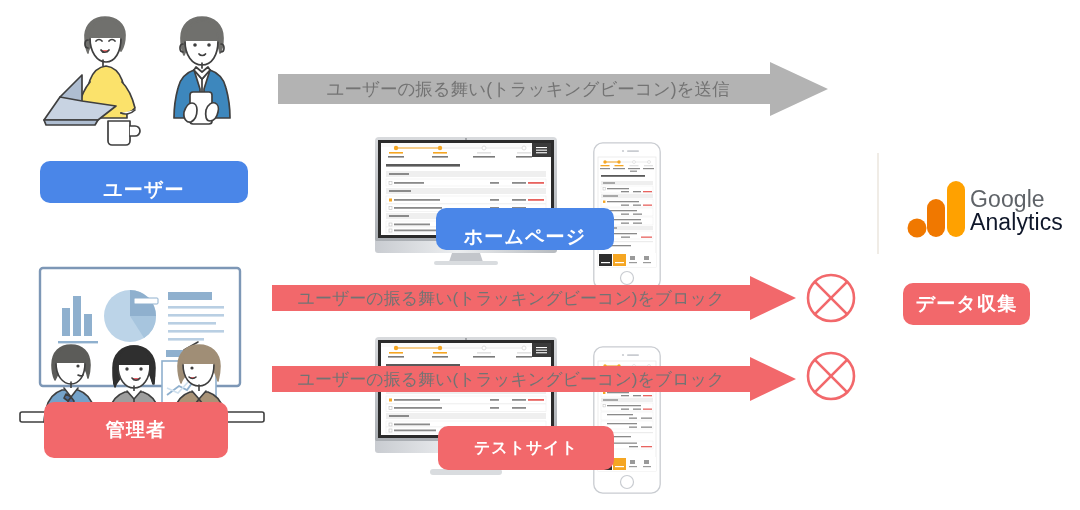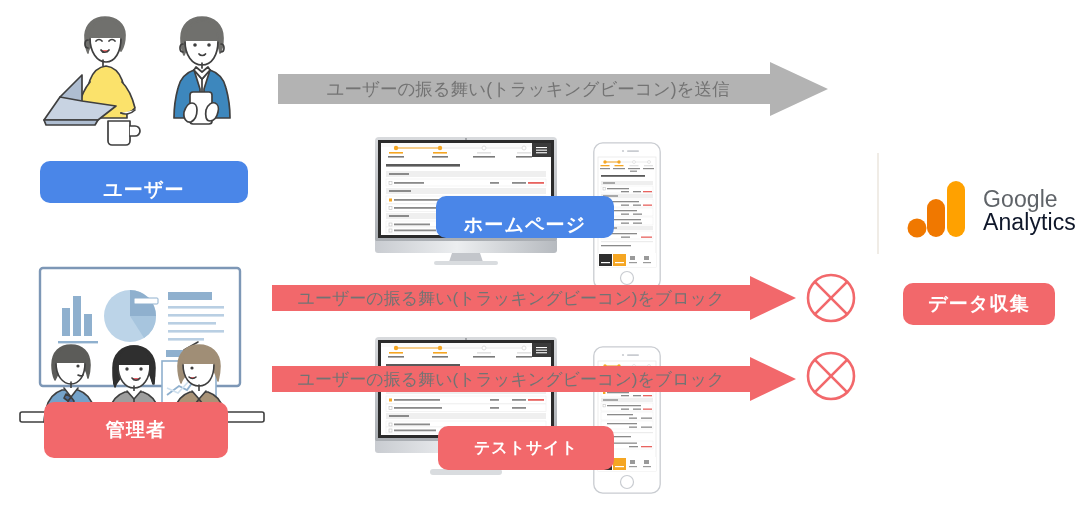--- a/index.html
+++ b/index.html
@@ -31,21 +31,21 @@
   
   .arrow{position:absolute;display:block;}
   .arrow-label{
     position:absolute;
     display:flex;align-items:center;justify-content:center;
     color:#737373;font-weight:400;white-space:nowrap;
     pointer-events:none;
   }
 
   
-  .ga-wrap{position:absolute;display:flex;align-items:center;gap:15px;}
+  .ga-wrap{position:absolute;display:flex;align-items:center;gap:2px;}
   .ga-text{display:flex;flex-direction:column;line-height:1.02;}
   .ga-text .g1{font-size:23px;color:#5f6368;font-weight:400;letter-spacing:.1px;}
   .ga-text .g2{font-size:23px;color:#0f172a;font-weight:400;letter-spacing:.1px;}
 
   
   .monitor{position:absolute;}
   .phone{position:absolute;}
   .divider{position:absolute;background:#f0ece6;}
 </style>
 </head>
@@ -380,21 +380,21 @@
           <rect x="50" y="120" width="8" height="1.2"></rect>
         </g>
         <rect x="8" y="120" width="9" height="1.2" fill="#fff"></rect>
         <rect x="22" y="120" width="9" height="1.2" fill="#fff"></rect>
       </g>
 
       <circle cx="34" cy="136" r="6.5" fill="#ffffff" stroke="#c9ccd1" stroke-width="1.2"></circle>
     </svg>
   </div>
 
-  <div class="pill blue" style="left:436px;top:196px;width:178px;height:42px;font-size:19px;">
+  <div class="pill blue" style="left:436px;top:208px;width:178px;height:42px;font-size:19px;">
     <span>ホームページ</span>
   </div>
 
   <div class="arrow" style="left:272px;top:276px;width:524px;height:44px;">
     <svg width="524" height="44" viewBox="0 0 524 44" xmlns="http://www.w3.org/2000/svg">
       <polygon points="0,9 478,9 478,0 524,22 478,44 478,35 0,35" fill="#f2686b"></polygon>
     </svg>
   </div>
   <div class="arrow-label" style="left:272px;top:276px;width:478px;height:44px;font-size:17px;">ユーザーの振る舞い(トラッキングビーコン)をブロック</div>
 
@@ -586,17 +586,17 @@
         <rect x="21" y="21" width="18" height="38" rx="9" fill="#f07800"></rect>
         <circle cx="11" cy="50" r="9.5" fill="#f07800"></circle>
       </svg>
     </span>
     <span class="ga-text">
       <span class="g1">Google</span>
       <span class="g2">Analytics</span>
     </span>
   </div>
 
-  <div class="pill red" style="left:903px;top:283px;width:152px;height:42px;font-size:19px;">
+  <div class="pill red" style="left:903px;top:283px;width:127px;height:42px;font-size:19px;">
     <span>データ収集</span>
   </div>
 
 </div>
 
 </body></html>

